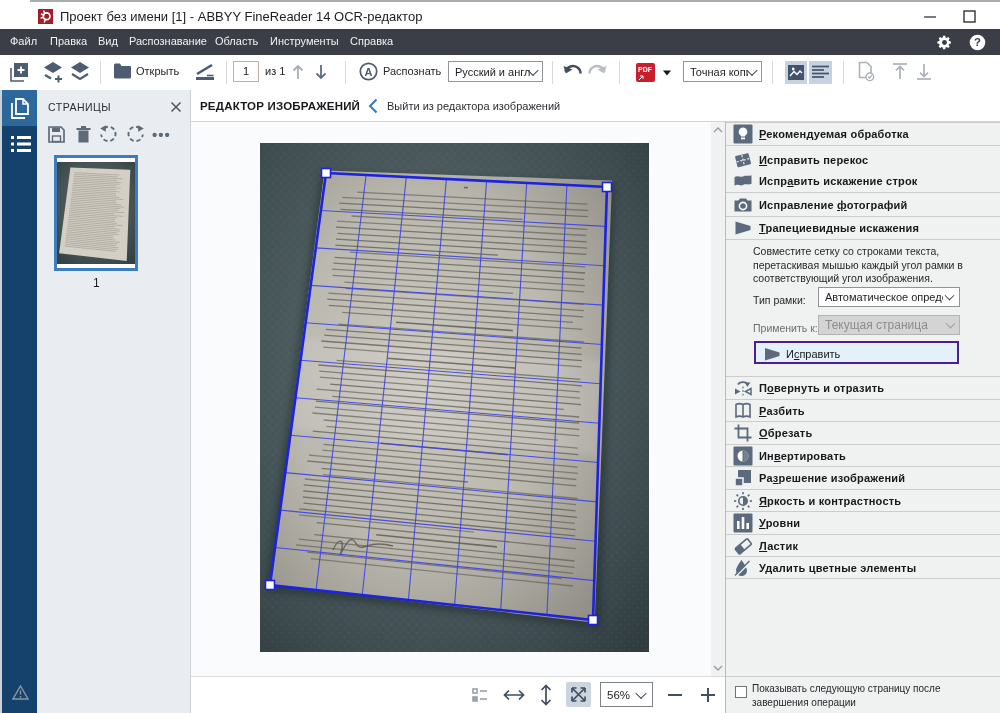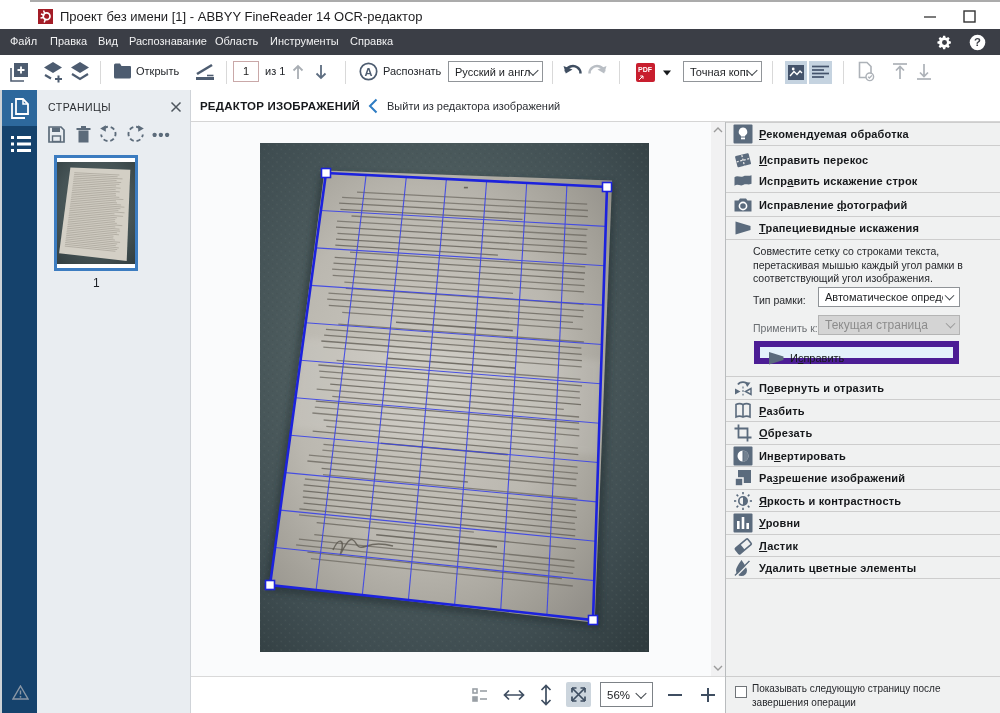--- a/index.html
+++ b/index.html
@@ -479,21 +479,21 @@
 <div class="abs" style="left:27px;top:172px;font-size:10.5px;color:#26282c;">Тип рамки:</div>
 <div class="combo" style="left:92px;top:165px;width:142px;height:20px;border-color:#8f9397;">
       <span class="cv" style="width:118px;font-size:11px">Автоматическое определени</span>
       <span class="chev" style="width:7px;height:7px;right:6px"></span>
     </div>
 <div class="abs" style="left:27px;top:200px;font-size:10.5px;color:#6b6e72;">Применить к:</div>
 <div class="combo" style="left:92px;top:193px;width:142px;height:20px;background:#d4d4d4;border-color:#b4b4b4;">
       <span class="cv" style="color:#8c8c8c;font-size:12px">Текущая страница</span>
       <span class="chev" style="width:7px;height:7px;border-color:#9a9a9a"></span>
     </div>
-<div class="abs" style="left:28px;top:219px;width:205px;height:23px;background:#e4f1fb;border:6px solid #4c1d95;">
+<div class="abs" style="left:28px;top:219px;width:205px;height:23px;background:#e4f1fb;border:2px solid #4c1d95;">
       <svg style="position:absolute;left:8px;top:4px" width="17" height="15" viewBox="0 0 17 15">
         <path d="M1 1 L15.5 5.5 L15.5 9 L1 13.5 Z" fill="#5b6b7d"></path>
       </svg>
       <span style="position:absolute;left:30px;top:5px;font-size:11px;color:#17191c;">И<u>с</u>править</span>
     </div>
 
 <div class="prow" style="top:254px;height:22px;border-top:1px solid #cdcdcd;border-bottom:none;">
       <svg width="20" height="20" viewBox="0 0 20 20">
         <path d="M5 6.5 C6.5 3.5 13 3 15 6.5" fill="none" stroke="#5b6b7d" stroke-width="1.8"></path>
         <path d="M17.5 4.5 L14.2 9 L11.8 4.2 Z" fill="#5b6b7d"></path>

